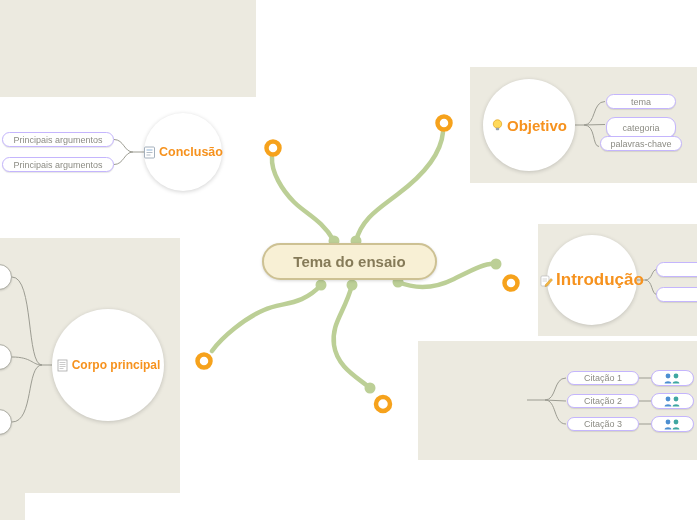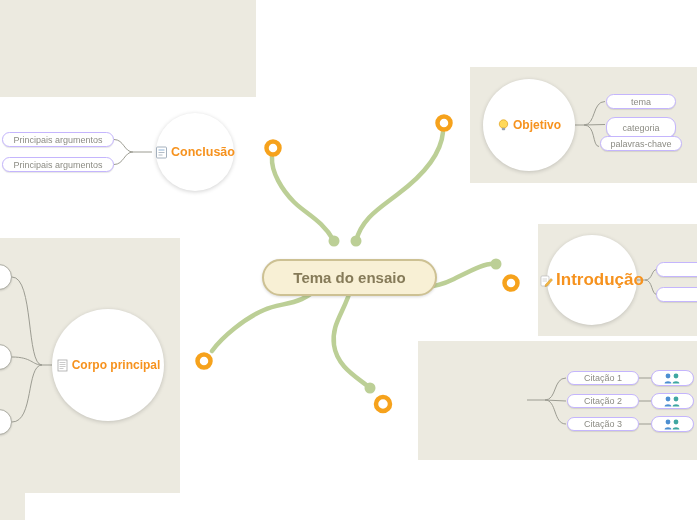--- a/index.html
+++ b/index.html
@@ -20,21 +20,21 @@
     font-size:9px; color:#8C8C84; box-shadow:0 1px 1px rgba(0,0,0,.10);
     white-space:nowrap; }
 
   .cut-circle { position:absolute; background:#ffffff; border:1px solid #ACACA2;
     border-radius:50%; box-shadow:0 1px 2px rgba(0,0,0,.12); }
 
   #center-node { position:absolute; left:262px; top:243px; width:175px; height:37px;
     background:#F8F0D5; border:2px solid #CDC193; border-radius:19px;
     display:flex; align-items:center; justify-content:center;
     font-weight:bold; font-size:15px; color:#857A58;
-    box-shadow:0 1px 3px rgba(0,0,0,.15);margin-top:16px; }
+    box-shadow:0 1px 3px rgba(0,0,0,.15); }
 
   .ticon { display:inline-flex; }
 </style>
 </head>
 <body>
 
 <div id="canvas">
 
   <div class="panel" style="left:0;top:28;width:12px;height:14px;"></div>
   <div class="panel" style="left:0;top:97;width:256px;height:97px;"></div>
@@ -99,39 +99,39 @@
       <circle cx="511" cy="283" r="6.5"></circle>
       <circle cx="204" cy="361" r="6.5"></circle>
       <circle cx="383" cy="404" r="7"></circle>
     </g>
   </svg>
 
   <div id="center-node">
     <span>Tema do ensaio</span>
   </div>
 
-  <div class="topic-circle" style="left:156px;top:113px;width:78px;height:78px;font-size:12.5px;text-align:right;">
+  <div class="topic-circle" style="left:144px;top:113px;width:78px;height:78px;font-size:12.5px;text-align:right;">
     <span class="ticon">
       <svg width="13" height="13" viewBox="0 0 13 13">
         <rect x="1.5" y="1" width="10" height="11" rx="1" fill="#fff" stroke="#9AA7B5" stroke-width="0.9"></rect>
         <line x1="3.5" y1="4" x2="9.5" y2="4" stroke="#8FB3D6" stroke-width="1"></line>
         <line x1="3.5" y1="6.5" x2="9.5" y2="6.5" stroke="#B3BCC6" stroke-width="1"></line>
         <line x1="3.5" y1="9" x2="7.5" y2="9" stroke="#B3BCC6" stroke-width="1"></line>
       </svg>
     </span>
     <span class="tlabel">Conclusão</span>
   </div>
   <div class="pill" style="left:2px;top:132px;width:112px;height:15px;">
     <span>Principais argumentos</span>
   </div>
   <div class="pill" style="left:2px;top:157px;width:112px;height:15px;">
     <span>Principais argumentos</span>
   </div>
 
-  <div class="topic-circle" style="left:483px;top:79px;width:92px;height:92px;font-size:12px;">
+  <div class="topic-circle" style="left:483px;top:79px;width:92px;height:92px;font-size:15px;">
     <span class="ticon">
       <svg width="13" height="13" viewBox="0 0 13 13">
         <circle cx="6.5" cy="5" r="4.2" fill="#FFD95A" stroke="#E3A82A" stroke-width="0.8"></circle>
         <rect x="4.8" y="8.8" width="3.4" height="2.4" rx="0.9" fill="#9AA3AD"></rect>
       </svg>
     </span>
     <span class="tlabel">Objetivo</span>
   </div>
   <div class="pill" style="left:606px;top:94px;width:70px;height:15px;">
     <span>tema</span>

